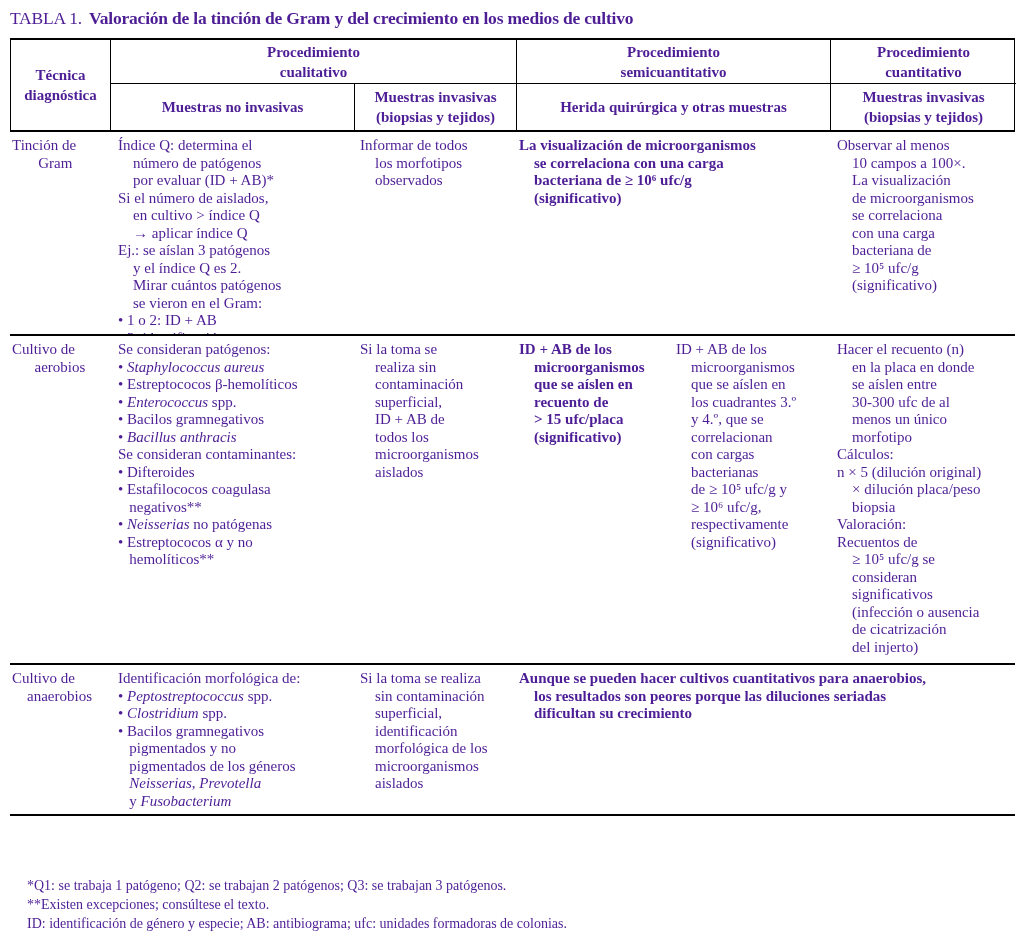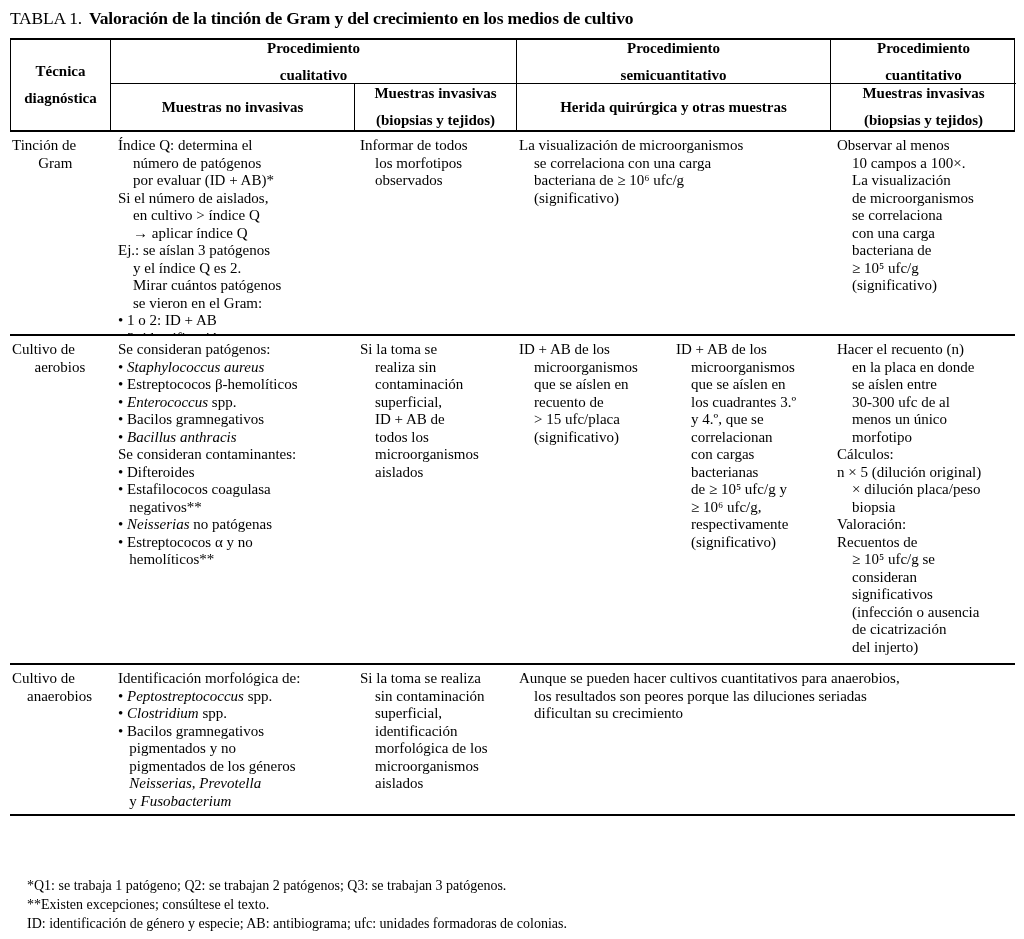--- a/index.html
+++ b/index.html
@@ -1,20 +1,20 @@
 <!DOCTYPE html>
 <html lang="es"><head>
 <meta charset="utf-8">
 <style>
   html,body{margin:0;padding:0;background:#ffffff;}
   .page{
     position:relative;
     width:1024px;height:939px;
     background:#ffffff;
-    color:#000000;
+    color:#4c1d95;
     font-family:"Liberation Serif","DejaVu Serif",serif;
     overflow:hidden;
   }
   
   .title{
     position:absolute;left:10px;top:8px;
     font-size:17.5px;letter-spacing:-0.2px;white-space:nowrap;
   }
   .title .cap{font-weight:bold;margin-left:7px;}
   
@@ -24,21 +24,21 @@
     grid-template-columns:100px 244px 162px 314px 185px;
     grid-template-rows:44px 46px;
     border-top:2.5px solid #000;
     border-bottom:2.5px solid #000;
     border-left:1.5px solid #000;
     border-right:1.5px solid #000;
   }
   .hc{
     display:flex;align-items:center;justify-content:center;
     text-align:center;font-weight:bold;
-    font-size:15px;line-height:27px;
+    font-size:15px;line-height:20px;
     white-space:pre-line;
   }
   .h-tec   {grid-area:1/1/3/2;border-right:1.5px solid #000;}
   .h-cual  {grid-area:1/2/2/4;border-right:1.5px solid #000;border-bottom:1.5px solid #000;}
   .h-semi  {grid-area:1/4/2/5;border-right:1.5px solid #000;border-bottom:1.5px solid #000;}
   .h-cuant {grid-area:1/5/2/6;border-bottom:1.5px solid #000;}
   .h-mni   {grid-area:2/2/3/3;border-right:1.5px solid #000;}
   .h-mi    {grid-area:2/3/3/4;border-right:1.5px solid #000;}
   .h-her   {grid-area:2/4/3/5;border-right:1.5px solid #000;font-family:Liberation Serif, serif;}
   .h-mi2   {grid-area:2/5/3/6;}
@@ -49,21 +49,21 @@
   .r3{grid-template-columns:100px 244px 162px 499px;height:151px;}
   .c{
     font-size:15px;line-height:17.5px;
     white-space:pre-wrap;
     padding-top:5px;box-sizing:border-box;
     overflow:hidden;
   }
   .cA{padding-left:2px;}
   .cB{padding-left:8px;}
   .cC{padding-left:6px;}
-  .cD{padding-left:3px;}
+  .cD{padding-left:3px;font-weight:bold;}
   .cD2{padding-left:4px;}
   .cE{padding-left:7px;}
   
   .foot{position:absolute;left:27px;top:876px;font-size:14px;line-height:19px;}
 </style>
 </head>
 <body>
 
 <div class="page">
 

